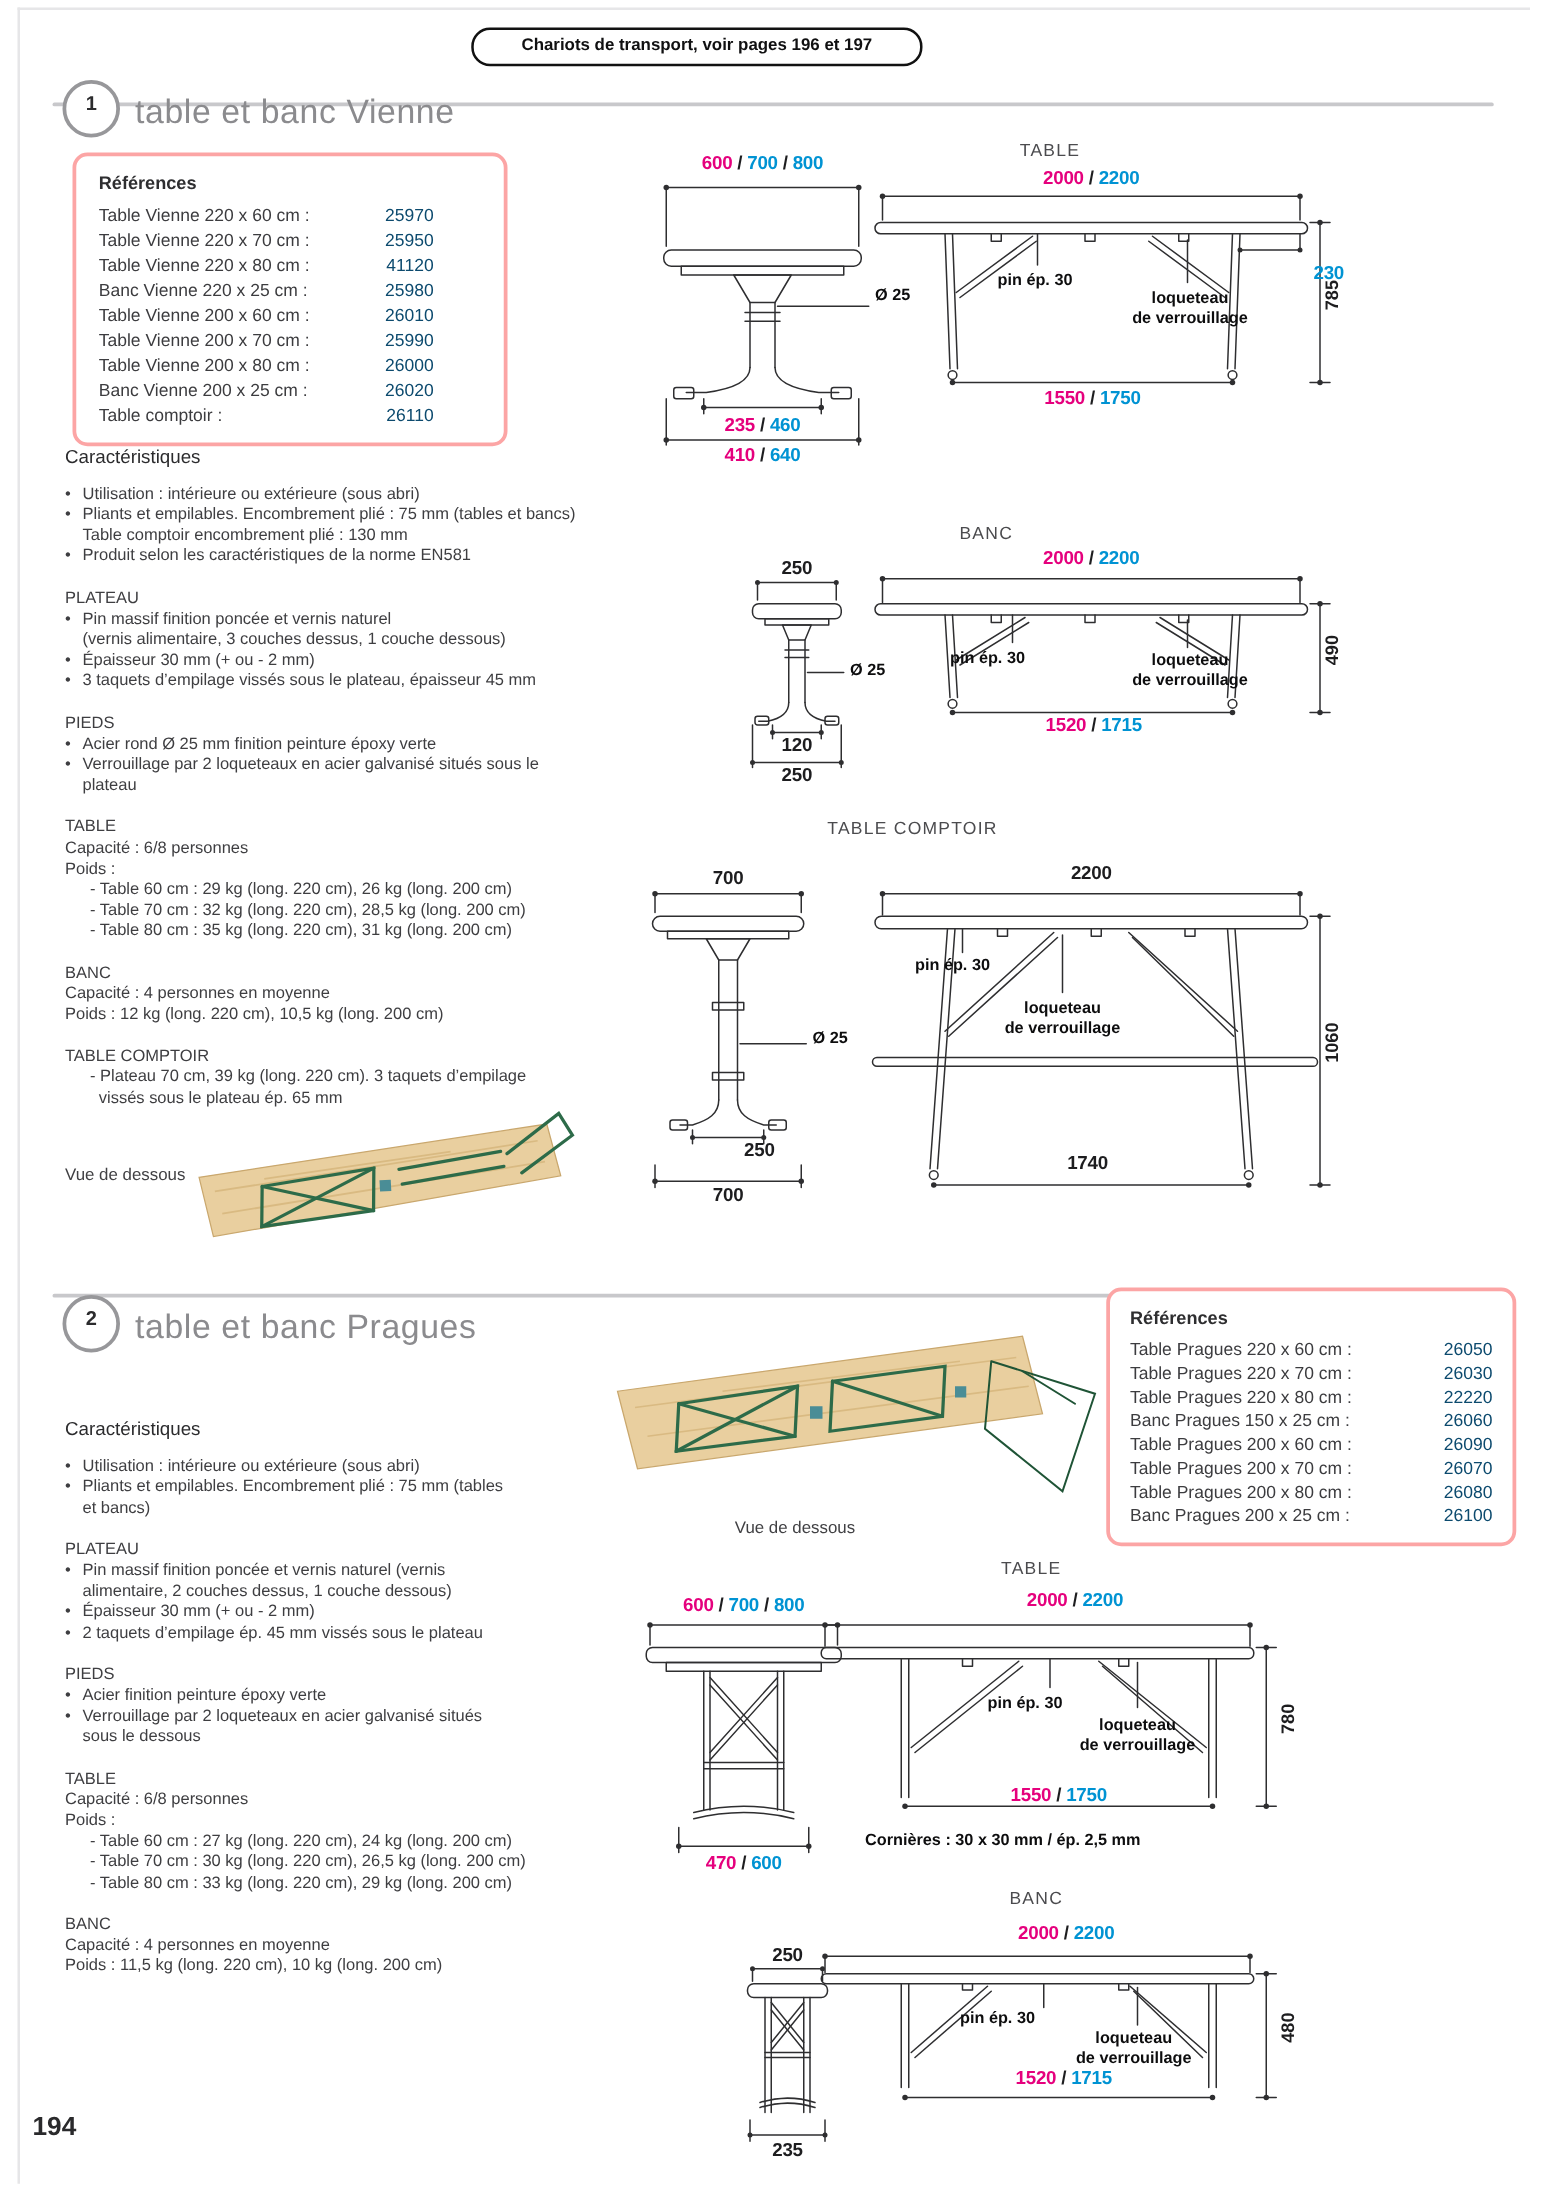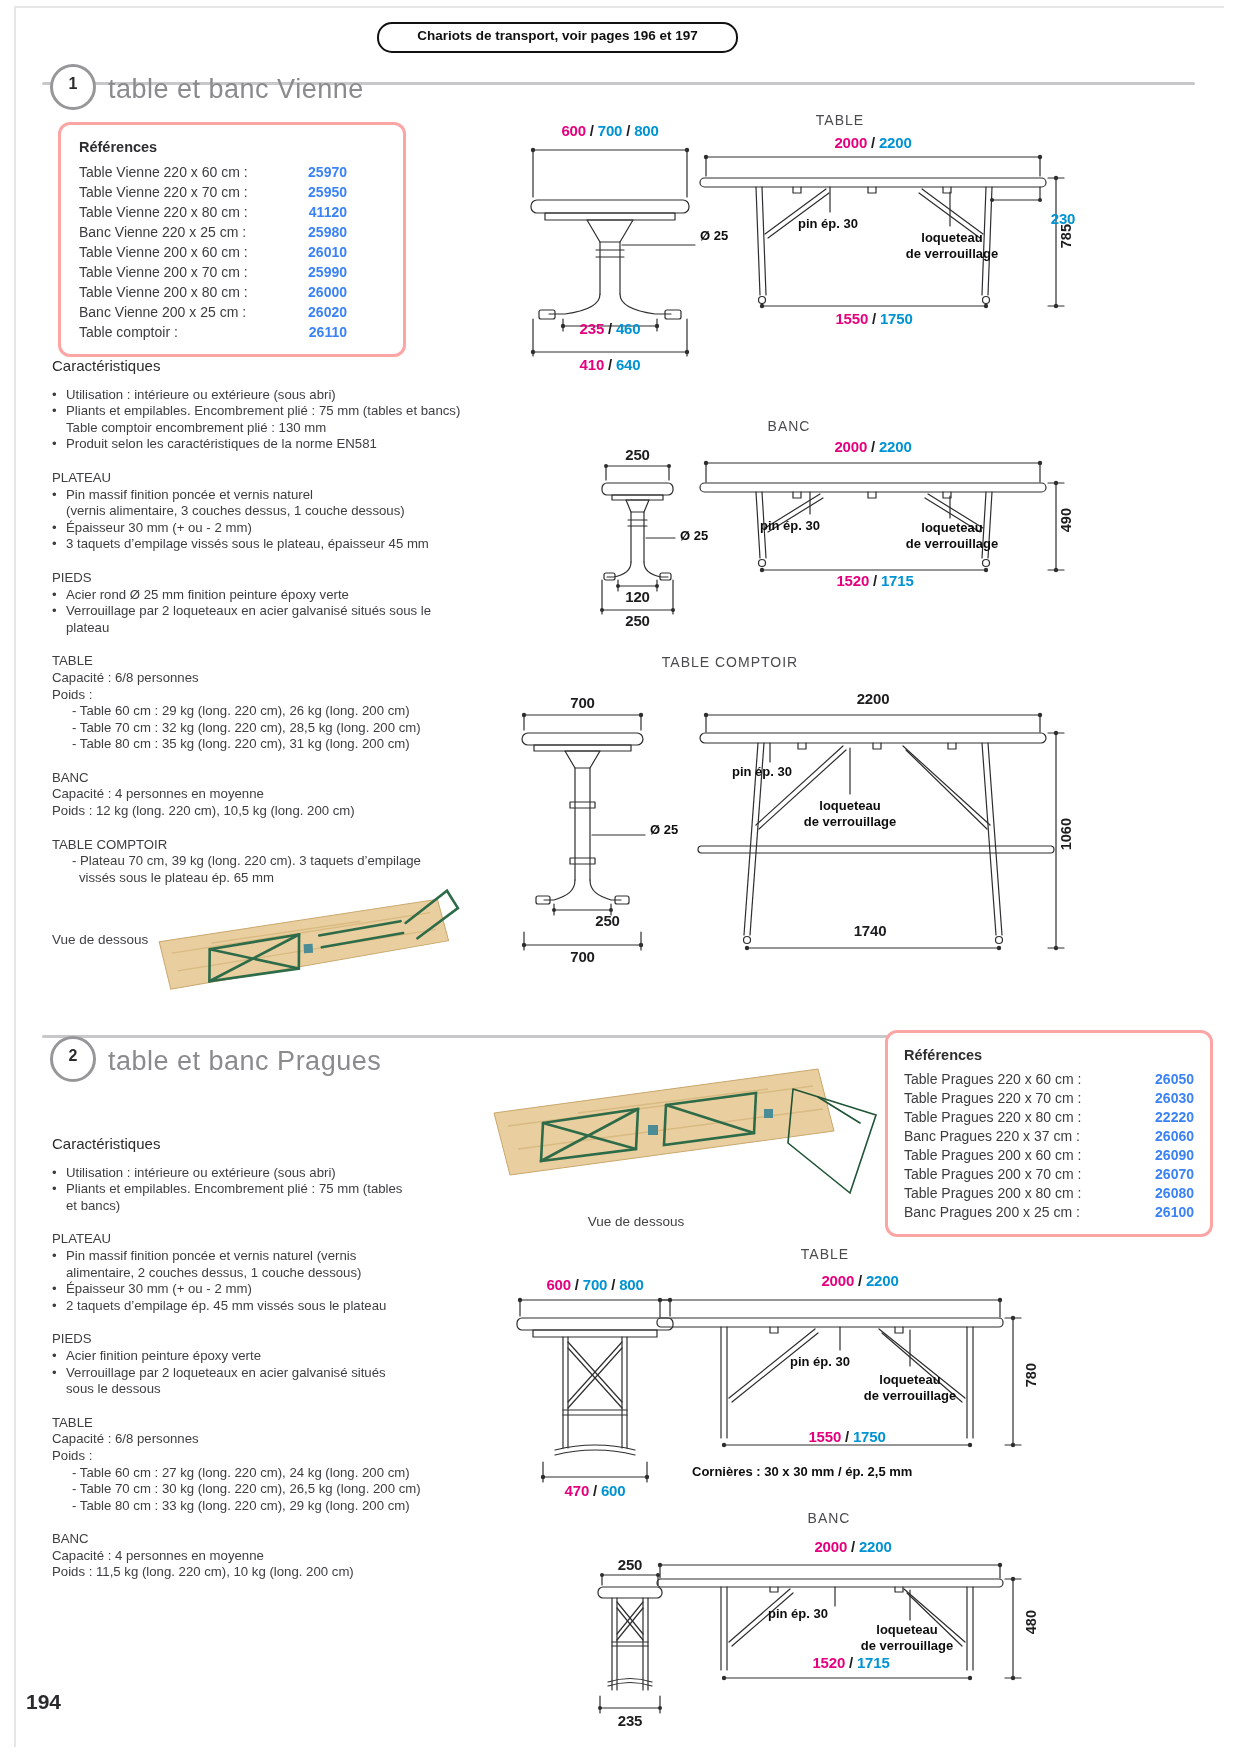--- a/index.html
+++ b/index.html
@@ -22,21 +22,21 @@
     position:absolute;width:40px;height:40px;border:3.5px solid #97979a;border-radius:50%;
     background:#fff;text-align:center;line-height:33px;font-weight:bold;font-size:16px;color:#2b2b2d;
   }
   .sectitle{position:absolute;font-size:27px;color:#8b8b8e;letter-spacing:.5px;white-space:nowrap}
 
   
   .refbox{position:absolute;border:3px solid #fca5a5;border-radius:12px;background:#fff}
   .refbox .rb-title{font-size:14.5px;font-weight:bold;color:#2e2e30;margin-bottom:7px}
   .ref-row{display:flex;font-size:14px;color:#3c3c3f;white-space:nowrap}
   .ref-label{}
-  .ref-code{font-weight:bold;color:#3b82f6;margin-left:auto}
+  .ref-code{font-weight:normal;color:#0c4a6e;margin-left:auto}
   #refbox1{left:58px;top:122px;width:268px;padding:14px 56px 12px 18px}
   #refbox1 .ref-row{line-height:20px}
   #refbox2{left:885px;top:1030px;width:290px;padding:14px 16px 12px 16px}
   #refbox2 .ref-row{line-height:19px}
 
   
   .specs{position:absolute;font-size:13.2px;line-height:16.6px;color:#3e3e41}
   .specs .ttl{font-size:15px;font-weight:normal;color:#2b2b2d;margin-bottom:12px}
   .ln{white-space:nowrap}
   .ln-h{margin-top:17px}
@@ -204,21 +204,21 @@
   <g class="dot">
     <circle cx="8" cy="8" r="2.2"></circle>
       <circle cx="162" cy="8" r="2.2"></circle>
     <circle cx="38" cy="184" r="2.2"></circle>
       <circle cx="132" cy="184" r="2.2"></circle>
     <circle cx="8" cy="210" r="2.2"></circle>
       <circle cx="162" cy="210" r="2.2"></circle>
   </g>
 </svg>
 <div class="annot" style="left:700px;top:228px">Ø 25</div>
-<div class="dim dimc" style="left:530px;top:320px;width:160px"><span class="dc-p">235</span><span class="dc-k"> / </span><span class="dc-b">460</span></div>
+<div class="dim dimc" style="left:530px;top:332px;width:160px"><span class="dc-p">235</span><span class="dc-k"> / </span><span class="dc-b">460</span></div>
 <div class="dim dimc" style="left:530px;top:356px;width:160px"><span class="dc-p">410</span><span class="dc-k"> / </span><span class="dc-b">640</span></div>
 
 <div class="cap" style="left:740px;top:112px;width:200px">TABLE</div>
 <div class="dim dimc" style="left:773px;top:134px;width:200px"><span class="dc-p">2000</span><span class="dc-k"> / </span><span class="dc-b">2200</span></div>
 <svg class="tech" style="left:698px;top:142px" width="370" height="175" viewBox="0 0 370 175">
   <g class="draw">
     <line x1="8" y1="15" x2="342" y2="15"></line>
     <line x1="8" y1="15" x2="8" y2="34"></line>
       <line x1="342" y1="15" x2="342" y2="34"></line>
     <rect x="2" y="36" width="346" height="9" rx="4.5"></rect>
@@ -463,21 +463,21 @@
       </div>
       <div class="ref-row">
         <span class="ref-label">Table Pragues 220 x 70 cm :</span>
         <span class="ref-code">26030</span>
       </div>
       <div class="ref-row">
         <span class="ref-label">Table Pragues 220 x 80 cm :</span>
         <span class="ref-code">22220</span>
       </div>
       <div class="ref-row">
-        <span class="ref-label">Banc Pragues 220 x 37 cm :</span>
+        <span class="ref-label">Banc Pragues 150 x 25 cm :</span>
         <span class="ref-code">26060</span>
       </div>
       <div class="ref-row">
         <span class="ref-label">Table Pragues 200 x 60 cm :</span>
         <span class="ref-code">26090</span>
       </div>
       <div class="ref-row">
         <span class="ref-label">Table Pragues 200 x 70 cm :</span>
         <span class="ref-code">26070</span>
       </div>

